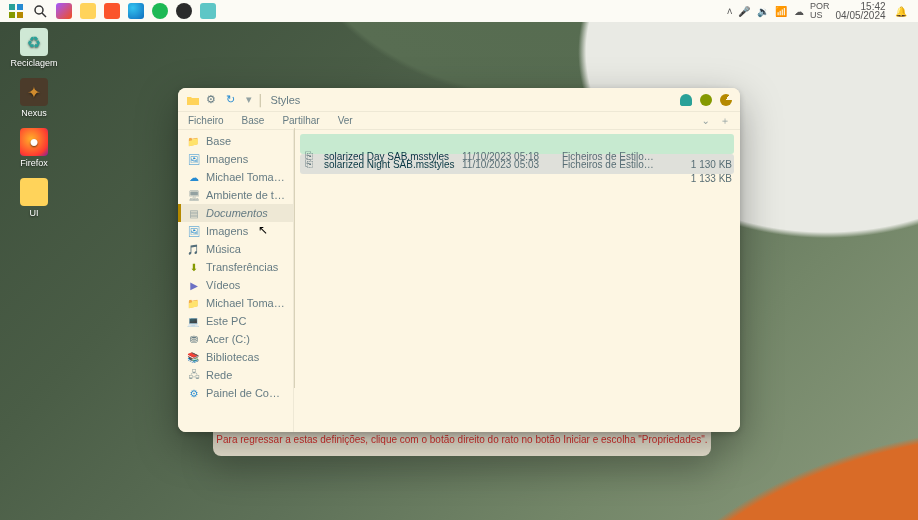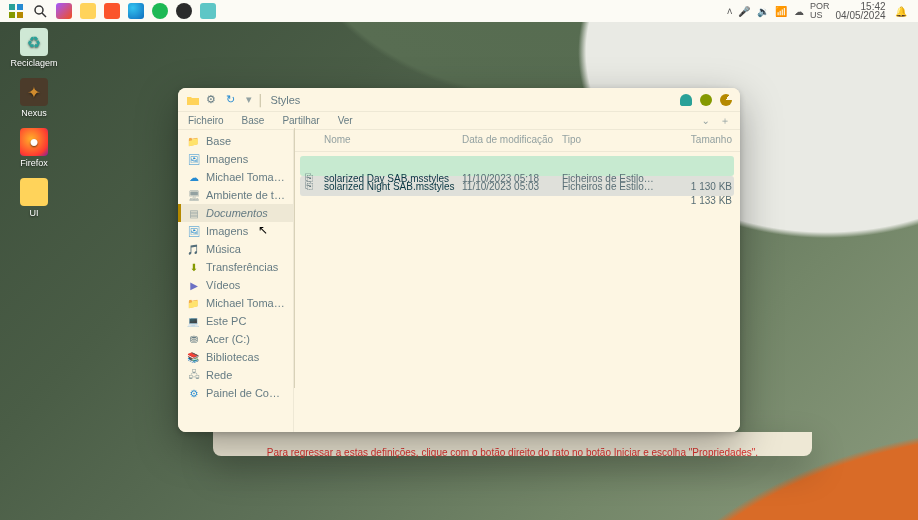--- a/index.html
+++ b/index.html
@@ -77,23 +77,23 @@
 .rows { padding:4px 6px; }
 .row { display:grid; grid-template-columns: 22px 1fr 100px 100px 70px; gap:0; align-items:center; height:20px; border-radius:3px; padding:0 2px; cursor:pointer; }
 .row .cell { white-space:nowrap; overflow:hidden; text-overflow:ellipsis; color:#586e75; font-size:10px; }
 .row .cell.name { color:#073642; }
 .row.sel1 { background:#c7ead0; }
 .row.sel2 { background:#dfe0da; }
 .row .fico { width:14px; height:14px; display:inline-flex; align-items:center; justify-content:center; font-size:10px; }
 
 
 .hintbar {
-  position:absolute; left:213px; top:432px; width:599px; height:24px;
+  position:absolute; left:213px; top:432px; width:498px; height:24px;
   background:#eee8d5; border-radius:0 0 8px 8px;
-  display:flex; align-items:flex-start; justify-content:center; padding-top:15px;
+  display:flex; align-items:flex-start; justify-content:center; padding-top:2px;
   box-shadow: 0 14px 34px rgba(0,0,0,.25);
   font-size:10px; color:#dc322f;
 }
 
 
 .sq { width:16px; height:16px; border-radius:3px; }
 
 
 .cursor { position:absolute; left:258px; top:223px; font-size:12px; color:#000; pointer-events:none; }
 
@@ -272,27 +272,20 @@
             <span class="sb-ico" style="color: rgb(147, 161, 161);">🖧</span>
             <span style="overflow: hidden; text-overflow: ellipsis;">Rede</span>
           </div>
           <div class="sb-item">
             <span class="sb-ico" style="color: rgb(38, 139, 210);">⚙</span>
             <span style="overflow: hidden; text-overflow: ellipsis;">Painel de Controlo</span>
           </div>
         </div>
 
       <div class="content">
-        <div class="columns">
-          <div></div>
-          <div>Nome</div>
-          <div>Data de modificação</div>
-          <div>Tipo</div>
-          <div style="text-align:right">Tamanho</div>
-        </div>
         <div class="rows" id="rows">
             <div class="row sel1">
               <div class="cell"><span class="fico">⎘</span></div>
               <div class="cell name">solarized Day SAB.msstyles</div>
               <div class="cell">11/10/2023 05:18</div>
               <div class="cell">Ficheiros de Estilo…</div>
               <div class="cell" style="text-align: right; margin-top: 44px;">1 133 KB</div>
             </div>
             <div class="row sel2">
               <div class="cell"><span class="fico">⎘</span></div>

